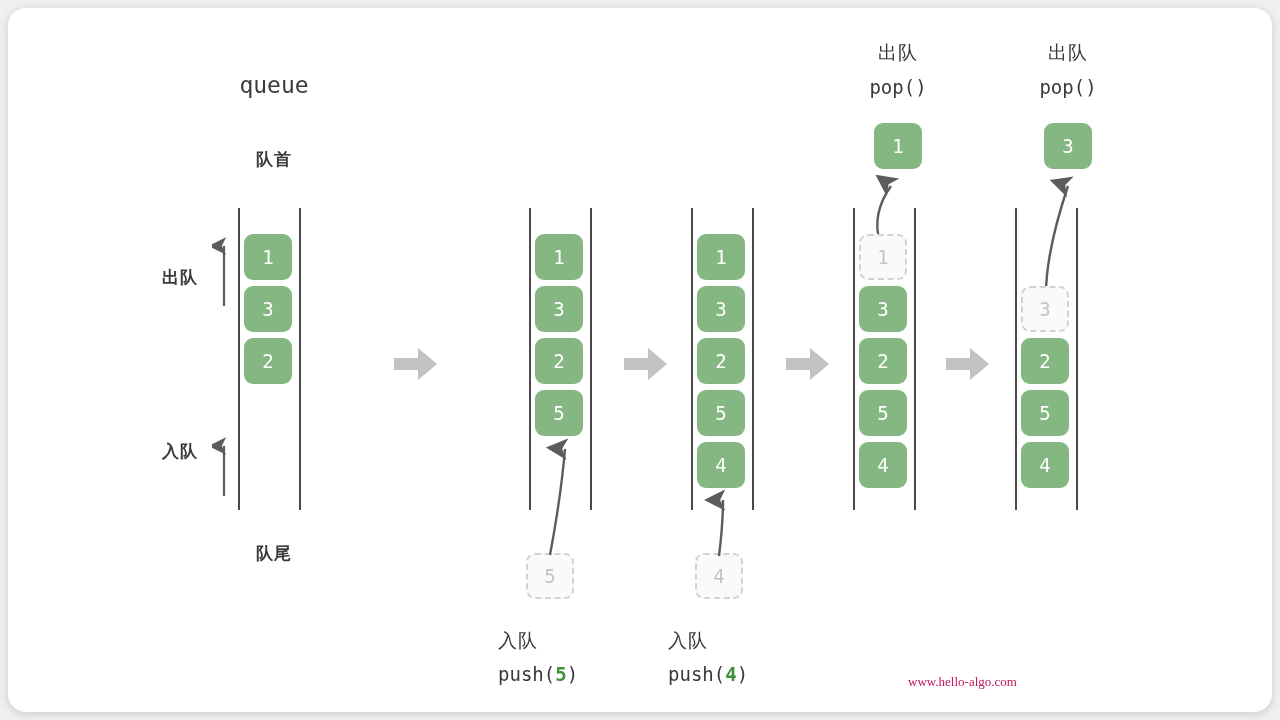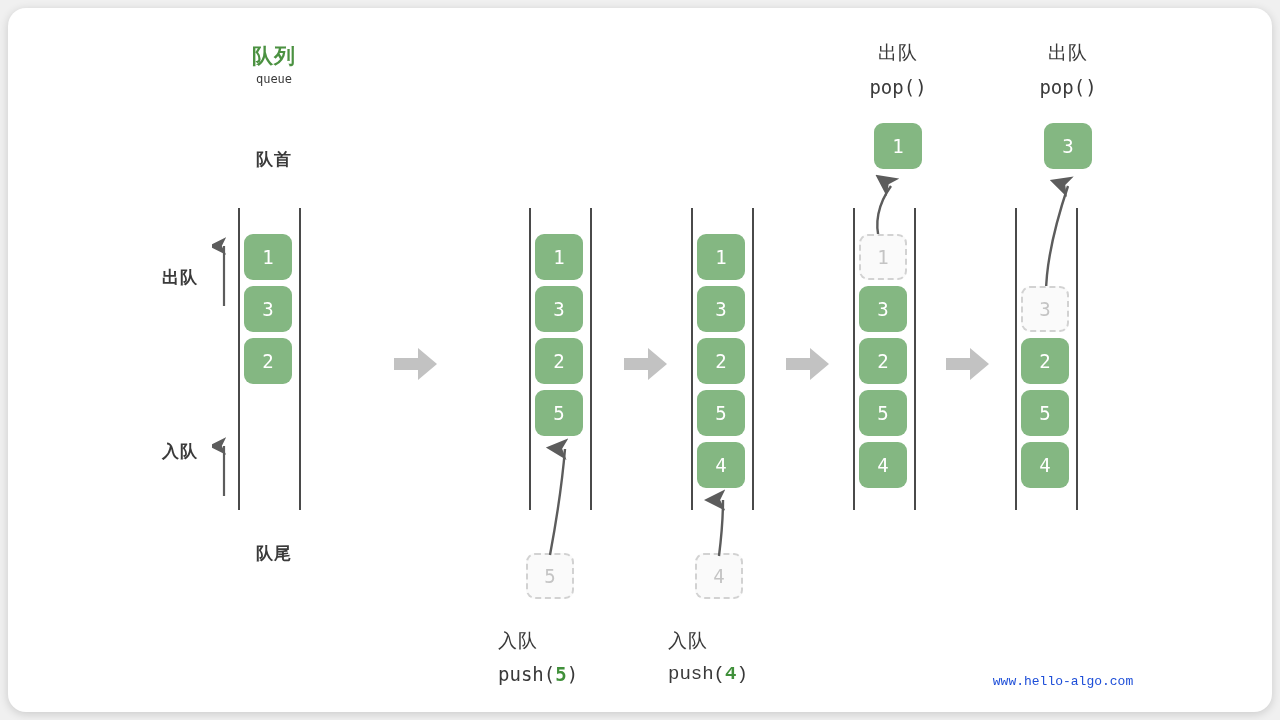--- a/index.html
+++ b/index.html
@@ -34,21 +34,21 @@
   
   .title-cn {
     font-weight: bold;
     font-size: 21px;
     color: #4b9141;
     text-align: center;
     letter-spacing: 1px;
   }
   .title-en {
     font-family: "DejaVu Sans Mono", "Liberation Mono", monospace;
-    font-size: 12px;
+    font-size: 23px;
     color: #3b3b3b;
     text-align: center;
   }
   .hdr-cn {
     font-weight: bold;
     font-size: 17px;
     color: #3a3a3a;
     text-align: center;
     letter-spacing: 1px;
   }
@@ -67,24 +67,24 @@
   }
   .op-code .num { color: #40903a; font-weight: bold; }
   .side-label {
     font-weight: bold;
     font-size: 17px;
     color: #3a3a3a;
     text-align: right;
     letter-spacing: 1px;
   }
   .watermark {
-    font-family: Liberation Mono, monospace;
+    font-family: Liberation Serif, serif;
     font-size: 13px;
-    color: #1d4ed8;
-    text-align: center;
+    color: #be185d;
+    text-align: left;
   }
 
   
   .rail {
     position: absolute;
     width: 2px;
     background: #4a4a4a;
   }
 
   
@@ -115,21 +115,20 @@
     height: 34px;
   }
   .blockarrow svg { display: block; }
 </style>
 </head>
 <body>
 
 <div id="stage">
   <div id="card">
 
-    <div class="abs title-cn" style="left:196px; top:34px; width:140px;">队列</div>
     <div class="abs title-en" style="left:196px; top:64px; width:140px;">queue</div>
 
     <div class="abs hdr-cn" style="left:196px; top:140px; width:140px;">队首</div>
     <div class="abs hdr-cn" style="left:196px; top:534px; width:140px;">队尾</div>
 
     <div class="abs side-label" style="left:80px; top:258px; width:110px;">出队</div>
     <svg class="abs" style="left:204px; top:228px;" width="24" height="72">
       <defs>
         <marker id="mk-up-1" markerWidth="8" markerHeight="8" refX="4" refY="7" orient="auto">
           <path d="M4 0 L8 8 L4 6 L0 8 Z" fill="#5c5c5c"></path>
@@ -193,21 +192,21 @@
       <div class="cell" style="left:689px; top:330px;">2</div>
       <div class="cell" style="left:689px; top:382px;">5</div>
       <div class="cell" style="left:689px; top:434px;">4</div>
 
       <div class="cell ghost" style="left:687px; top:545px;">4</div>
       <svg class="abs" style="left:690px; top:478px;" width="50" height="78">
         <path d="M21 70 C 23 54, 25 36, 25 14" fill="none" stroke="#5c5c5c" stroke-width="2.4" marker-end="url(#mk-curve)"></path>
       </svg>
 
       <div class="abs op-cn" style="left:660px; top:620px; width:150px; text-align:left;">入队</div>
-      <div class="abs op-code" style="left:660px; top:655px; width:200px; text-align:left;font-family:Liberation Mono, monospace;"><span>push(</span><span class="num">4</span><span>)</span></div>
+      <div class="abs op-code" style="left:660px; top:655px; width:200px; text-align:left;"><span>push(</span><span class="num">4</span><span>)</span></div>
     </div>
 
     <div class="blockarrow" style="left:778px; top:339px;">
       <svg width="44" height="34" viewBox="0 0 44 34">
         <path d="M0 11 L24 11 L24 1 L43 17 L24 33 L24 23 L0 23 Z" fill="#c2c2c2"></path>
       </svg>
     </div>
 
     <div class="abs">
       <div class="abs op-cn" style="left:830px; top:32px; width:120px;">出队</div>

